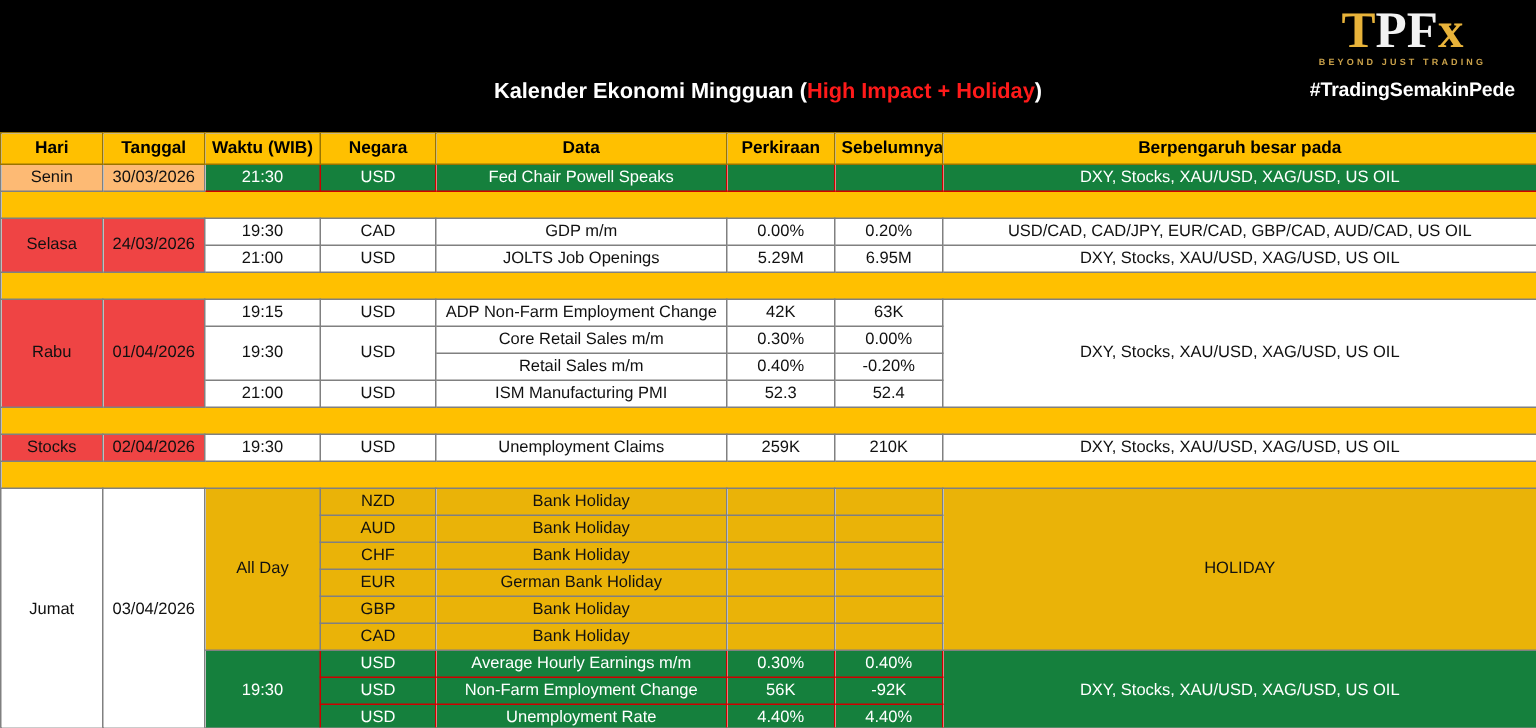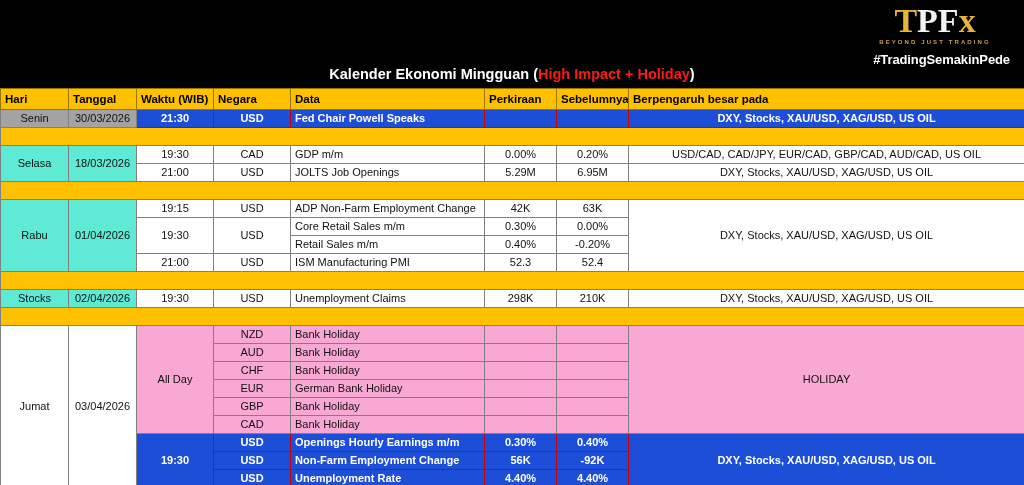--- a/index.html
+++ b/index.html
@@ -62,21 +62,21 @@
     font-size: 13px;
     font-weight: bold;
     color: #ffffff;
     white-space: nowrap;
     letter-spacing: -0.1px;
   }
   .main-title {
     position: absolute;
     left: 0;
     right: 0;
-    top: 66px;
+    top: 53px;
     text-align: center;
     font-size: 14.5px;
     font-weight: bold;
     color: #ffffff;
     white-space: nowrap;
   }
   .main-title .accent { color: #ff1a1a; }
 
   
   table.cal {
@@ -96,53 +96,53 @@
     white-space: nowrap;
     font-weight: normal;
   }
 
   
   tr.head th {
     background: #ffc000;
     color: #000000;
     font-weight: bold;
     font-size: 11.5px;
-    text-align: left;
+    text-align: center;
     height: 20px;
     border: 1px solid #9a7400;
   }
 
   
   td.spacer {
     background: #ffc000;
     border-left: none;
     border-right: none;
     border-top: 1px solid #9a7400;
     border-bottom: 1px solid #9a7400;
     height: 11px;
     padding: 0;
   }
 
   
   .c { text-align: center; }
-  .l { text-align: left; }
+  .l { text-align: center; }
 
   
   td.day, td.date {
     text-align: center;
-    background: #5eead4;
+    background: #ef4444;
     vertical-align: middle;
   }
 
   
-  tr.red td { background: #1d4ed8; color: #ffffff; font-weight: bold; border-color: #cc0000; }
-  tr.red td.day, tr.red td.date { background: #a3a3a3; color: #111111; font-weight: normal; border-color: #808080; }
+  tr.red td { background: #15803d; color: #ffffff; font-weight: normal; border-color: #cc0000; }
+  tr.red td.day, tr.red td.date { background: #fdba74; color: #111111; font-weight: normal; border-color: #808080; }
   td.redcell { background: #ff0000; color: #ffffff; font-weight: bold; border-color: #cc0000; }
 
-  tr.grey td { background: #f9a8d4; color: #111111; }
+  tr.grey td { background: #eab308; color: #111111; }
   tr.grey td.day, tr.grey td.date { background: #ffffff; }
   td.greycell { background: #d9d9d9; color: #111111; }
 
   td.white { background: #ffffff; }
 </style>
 </head>
 <body>
 
 <div class="page">
 
@@ -195,21 +195,21 @@
         <td class="c"></td>
         <td class="c"></td>
         <td class="c">DXY, Stocks, XAU/USD, XAG/USD, US OIL</td>
       </tr>
       <tr>
           <td class="spacer" colspan="8"></td>
         </tr>
 
       <tr>
         <td class="day" rowspan="2">Selasa</td>
-        <td class="date" rowspan="2">18/03/2026</td>
+        <td class="date" rowspan="2">24/03/2026</td>
         <td class="c">19:30</td>
         <td class="c">CAD</td>
         <td class="l">GDP m/m</td>
         <td class="c">0.00%</td>
         <td class="c">0.20%</td>
         <td class="c">USD/CAD, CAD/JPY, EUR/CAD, GBP/CAD, AUD/CAD, US OIL</td>
       </tr>
       <tr>
         <td class="c">21:00</td>
         <td class="c">USD</td>
@@ -254,21 +254,21 @@
       <tr>
           <td class="spacer" colspan="8"></td>
         </tr>
 
       <tr>
         <td class="day">Stocks</td>
         <td class="date">02/04/2026</td>
         <td class="c">19:30</td>
         <td class="c">USD</td>
         <td class="l">Unemployment Claims</td>
-        <td class="c">298K</td>
+        <td class="c">259K</td>
         <td class="c">210K</td>
         <td class="c">DXY, Stocks, XAU/USD, XAG/USD, US OIL</td>
       </tr>
       <tr>
           <td class="spacer" colspan="8"></td>
         </tr>
 
       <tr class="grey">
         <td class="day white" rowspan="9">Jumat</td>
         <td class="date white" rowspan="9">03/04/2026</td>
@@ -306,21 +306,21 @@
       <tr class="grey">
         <td class="c">CAD</td>
         <td class="l">Bank Holiday</td>
         <td class="c"></td>
         <td class="c"></td>
       </tr>
 
       <tr class="red">
         <td class="c redcell" rowspan="3">19:30</td>
         <td class="c">USD</td>
-        <td class="l">Openings Hourly Earnings m/m</td>
+        <td class="l">Average Hourly Earnings m/m</td>
         <td class="c">0.30%</td>
         <td class="c">0.40%</td>
         <td class="c redcell" rowspan="3">DXY, Stocks, XAU/USD, XAG/USD, US OIL</td>
       </tr>
       <tr class="red">
         <td class="c">USD</td>
         <td class="l">Non-Farm Employment Change</td>
         <td class="c">56K</td>
         <td class="c">-92K</td>
       </tr>

